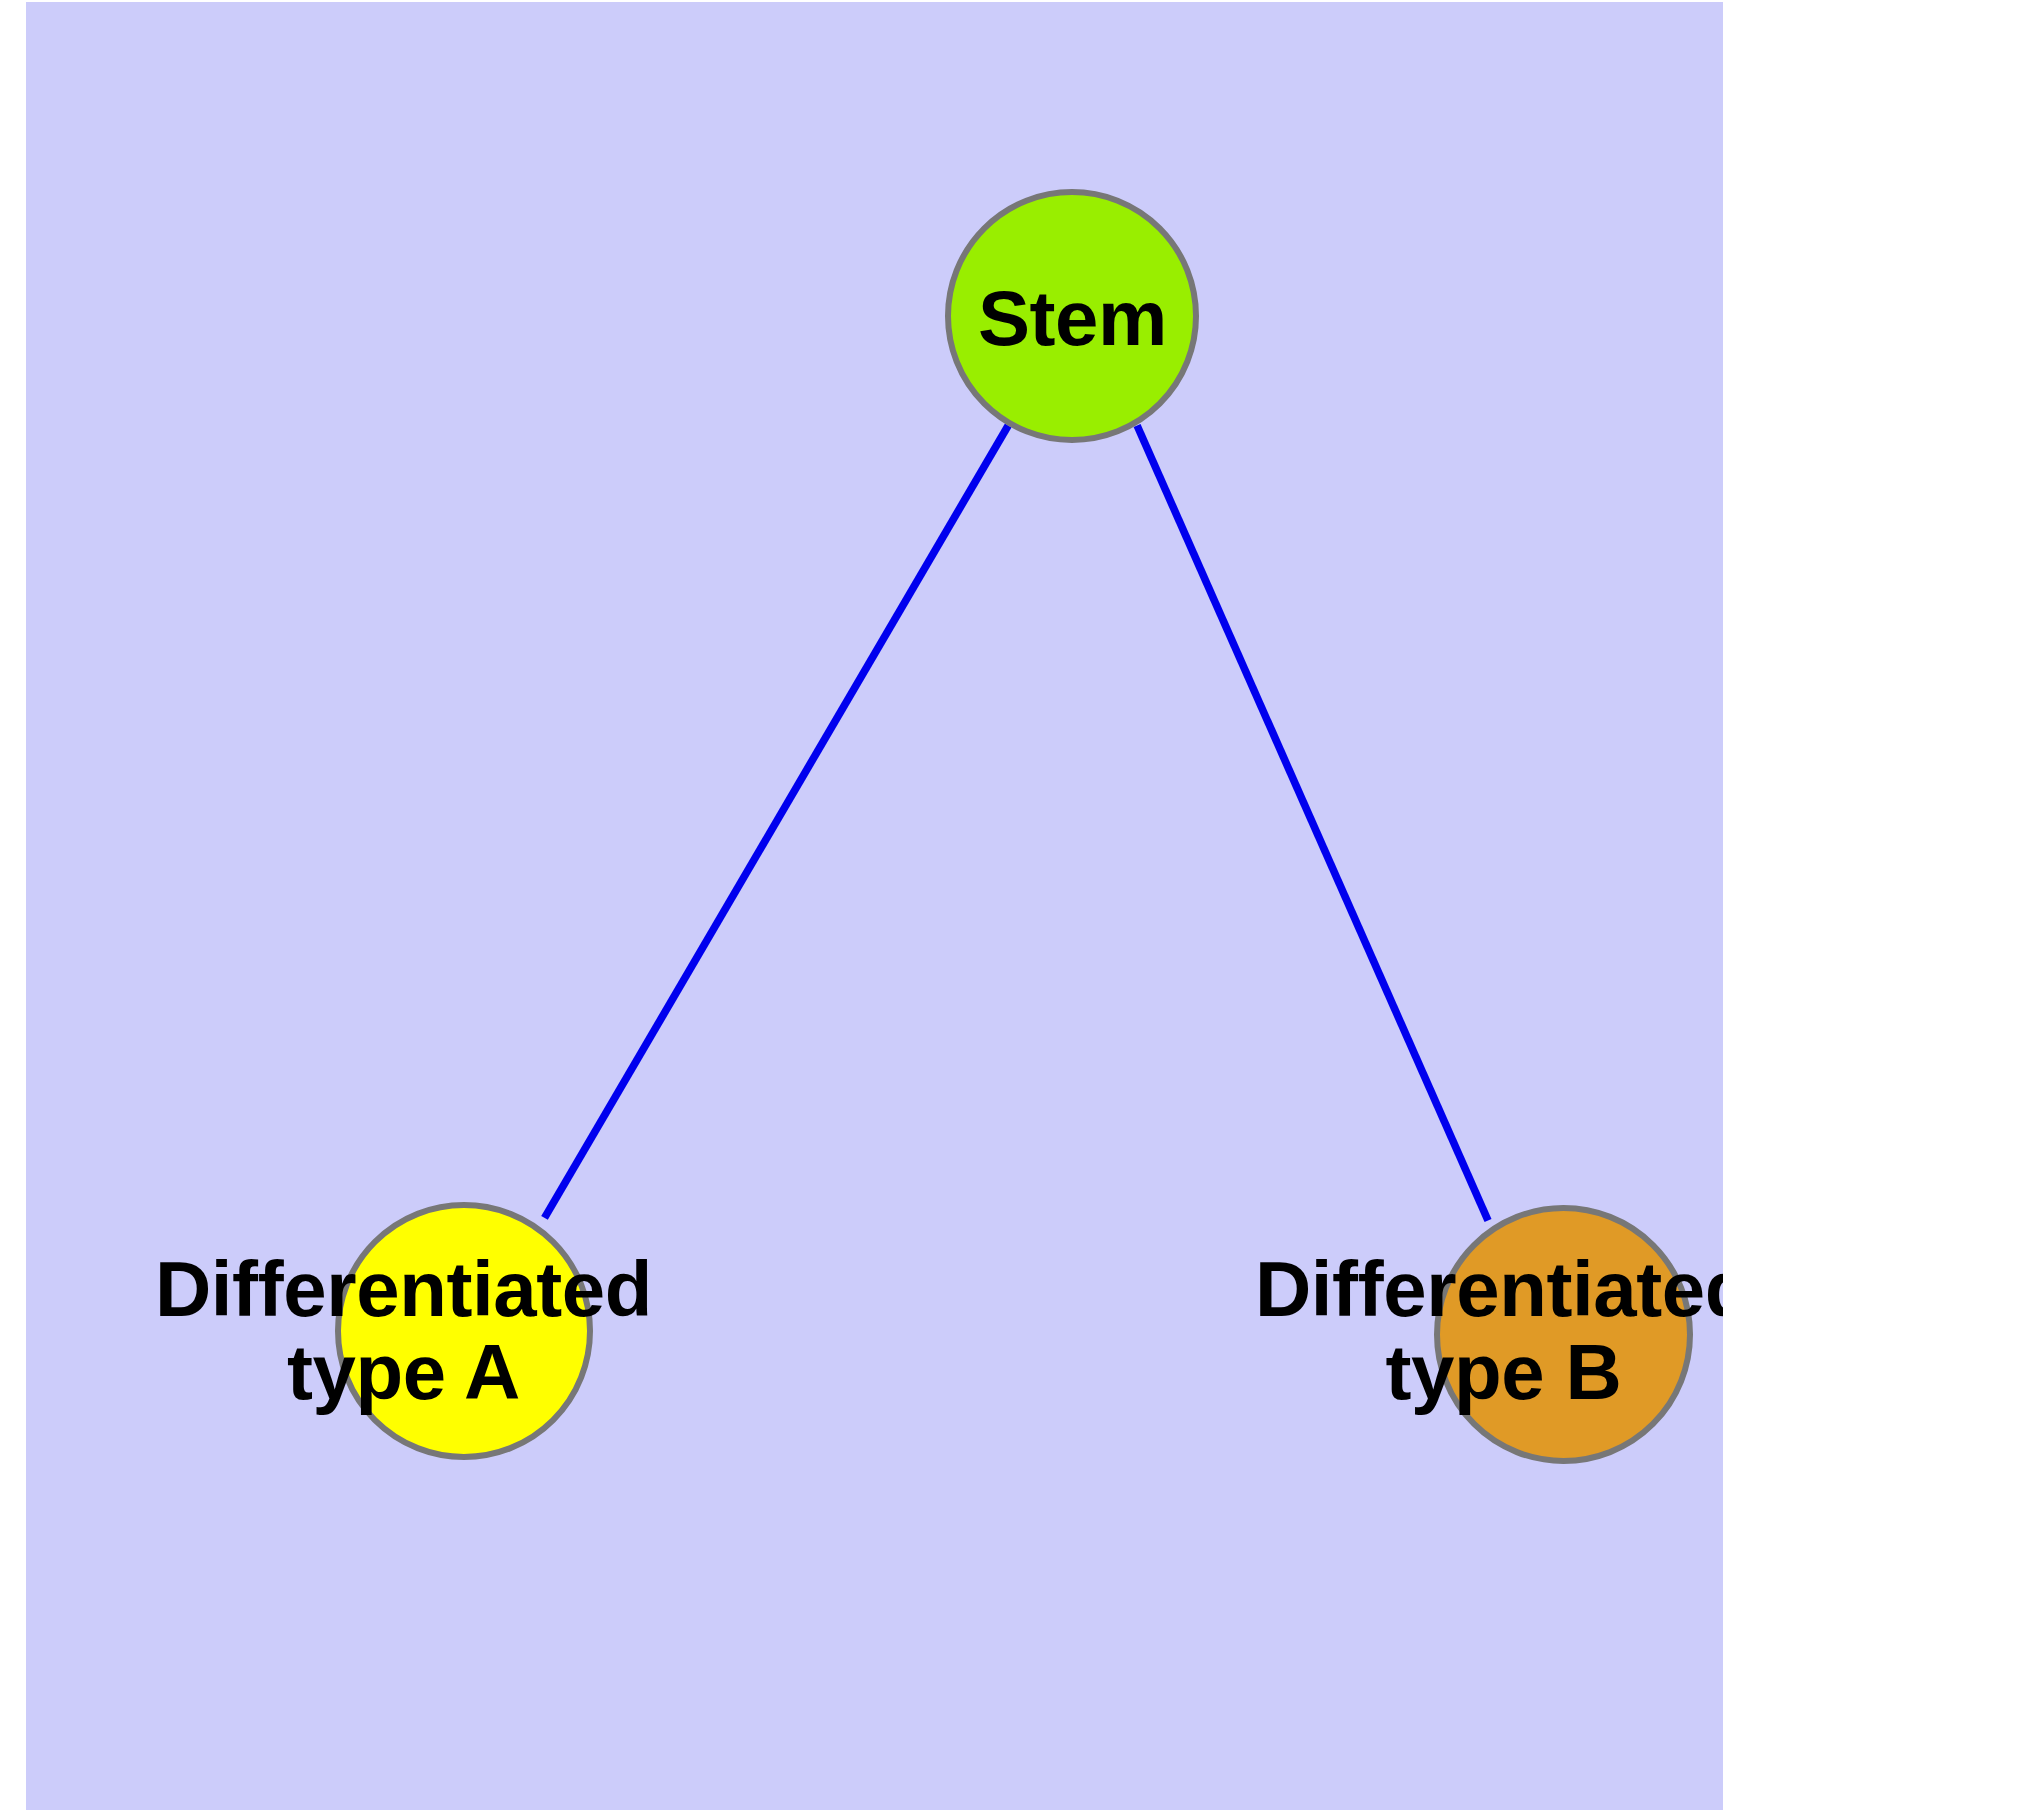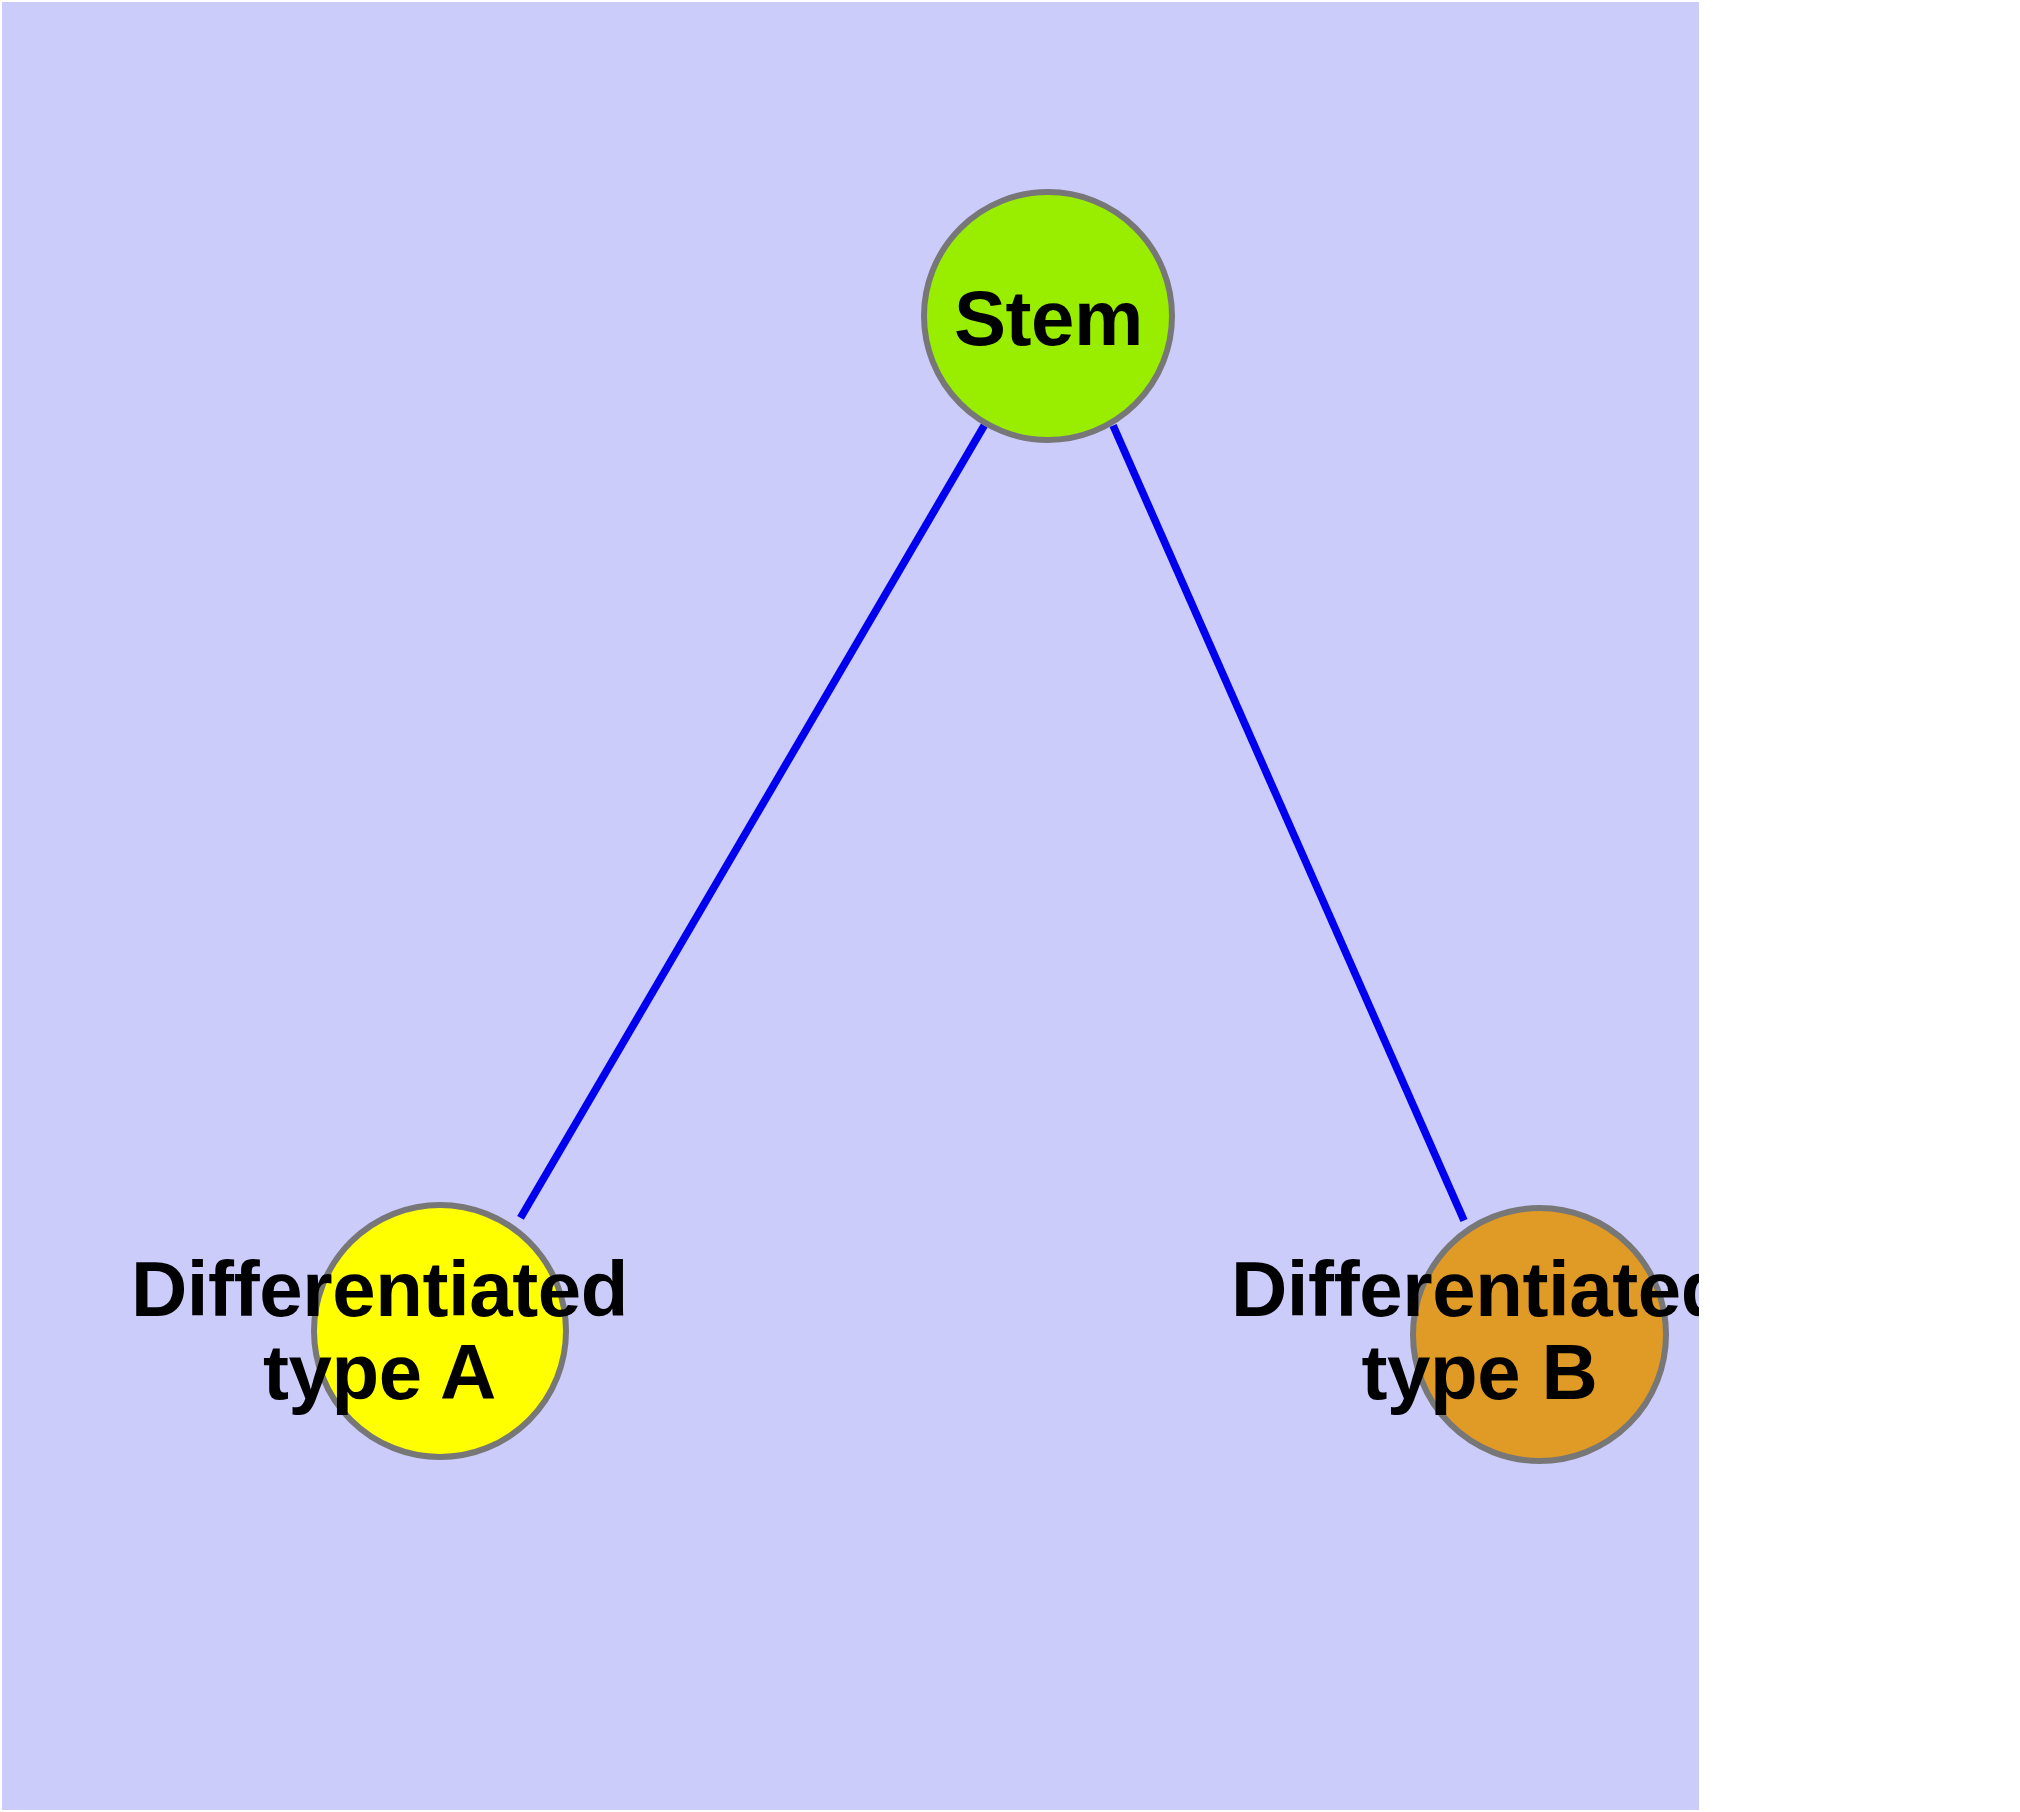--- a/index.html
+++ b/index.html
@@ -8,20 +8,21 @@
     background: #ffffff;
   }
 
   #canvas {
     position: relative;
     width: 1701px;
     height: 1812px;
     background: #ccccfa;
     overflow: hidden;
     font-family: "Liberation Sans", "DejaVu Sans", sans-serif;
+    margin-left: 24px;
   }
 
   
   #canvas::before {
     content: "";
     position: absolute;
     inset: 0;
     border: 2.5px solid #ffffff;
     box-sizing: border-box;
     pointer-events: none;

